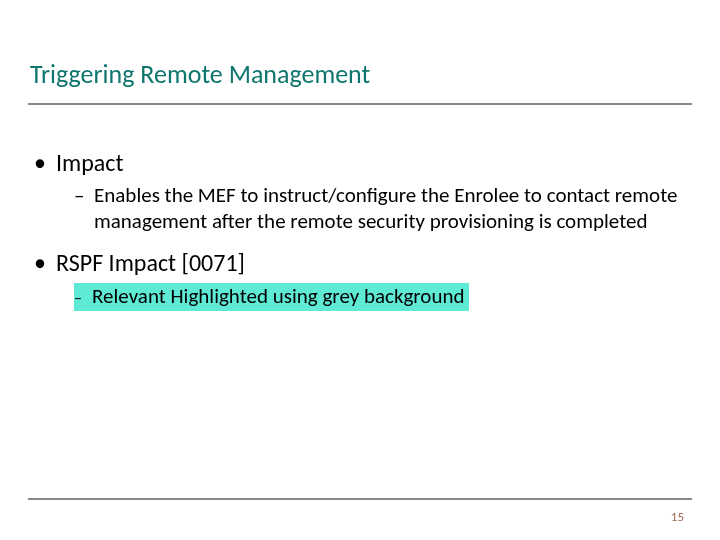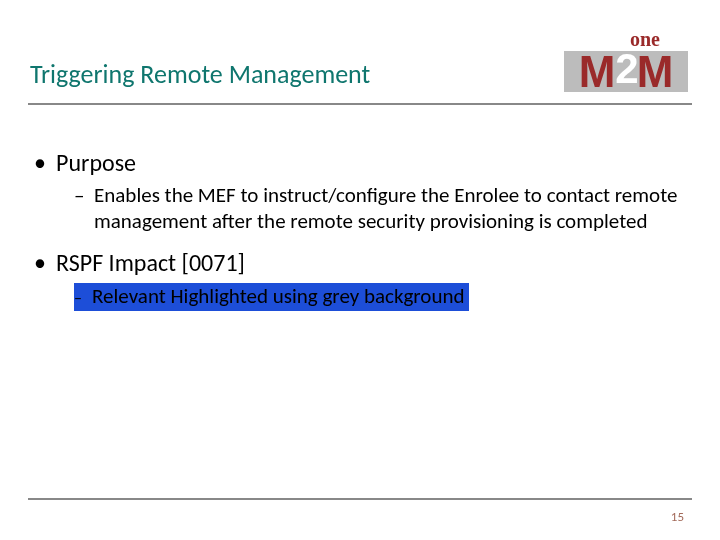--- a/index.html
+++ b/index.html
@@ -17,43 +17,36 @@
   .logo-2 { color: #fff; font-size: 42px; line-height: 1; display: inline-block; transform: translateY(-2px); letter-spacing: -2px; }
   .logo-m2 { color: #9a2a2a; font-size: 44px; line-height: 1; display: inline-block; transform: translateY(2px); }
 
   .body { position: absolute; left: 34px; right: 34px; top: 148px; color: #000; }
   .lvl1 { font-size: 24px; margin-bottom: 6px; padding-left: 22px; position: relative; }
   .lvl1::before { content: "•"; position: absolute; left: 0; top: 0; }
   .lvl2-wrap { margin-bottom: 14px; }
   .lvl2 { font-size: 21px; line-height: 1.22; padding-left: 60px; position: relative; margin-bottom: 2px; }
   .lvl2::before { content: "–"; position: absolute; left: 40px; top: 0; }
   .hl-wrap { padding-left: 40px; }
-  .hl-block { background: #1d4ed8; display: inline-block; padding: 0 4px 2px 0; }
+  .hl-block { background: #5eead4; display: inline-block; padding: 0 4px 2px 0; }
   .hl-block .dash { display: inline-block; width: 18px; }
 
   .page-num { position: absolute; right: 36px; bottom: 16px; font-size: 13px; color: #a36a5a; }
 </style>
 </head>
 <body>
 
 <div class="slide">
 
-  <div class="logo">
-    <div class="logo-band"></div>
-    <div class="logo-one">one</div>
-    <div class="logo-m2m">
-      <span class="logo-m">M</span><span class="logo-2">2</span><span class="logo-m2">M</span>
-    </div>
-  </div>
 
   <div class="title">Triggering Remote Management</div>
   <div class="header-rule"></div>
 
   <div class="body">
-    <div class="lvl1">Purpose</div>
+    <div class="lvl1">Impact</div>
     <div class="lvl2-wrap">
       <div class="lvl2">Enables the MEF to instruct/configure the Enrolee to contact remote management after the remote security provisioning is completed</div>
     </div>
     <div class="lvl1">RSPF Impact [0071]</div>
     <div class="lvl2-wrap">
       <div class="hl-wrap">
         <span class="hl-block"><span class="dash">–</span><span style="font-size:21px;">Relevant Highlighted using grey background</span></span>
       </div>
     </div>
   </div>

